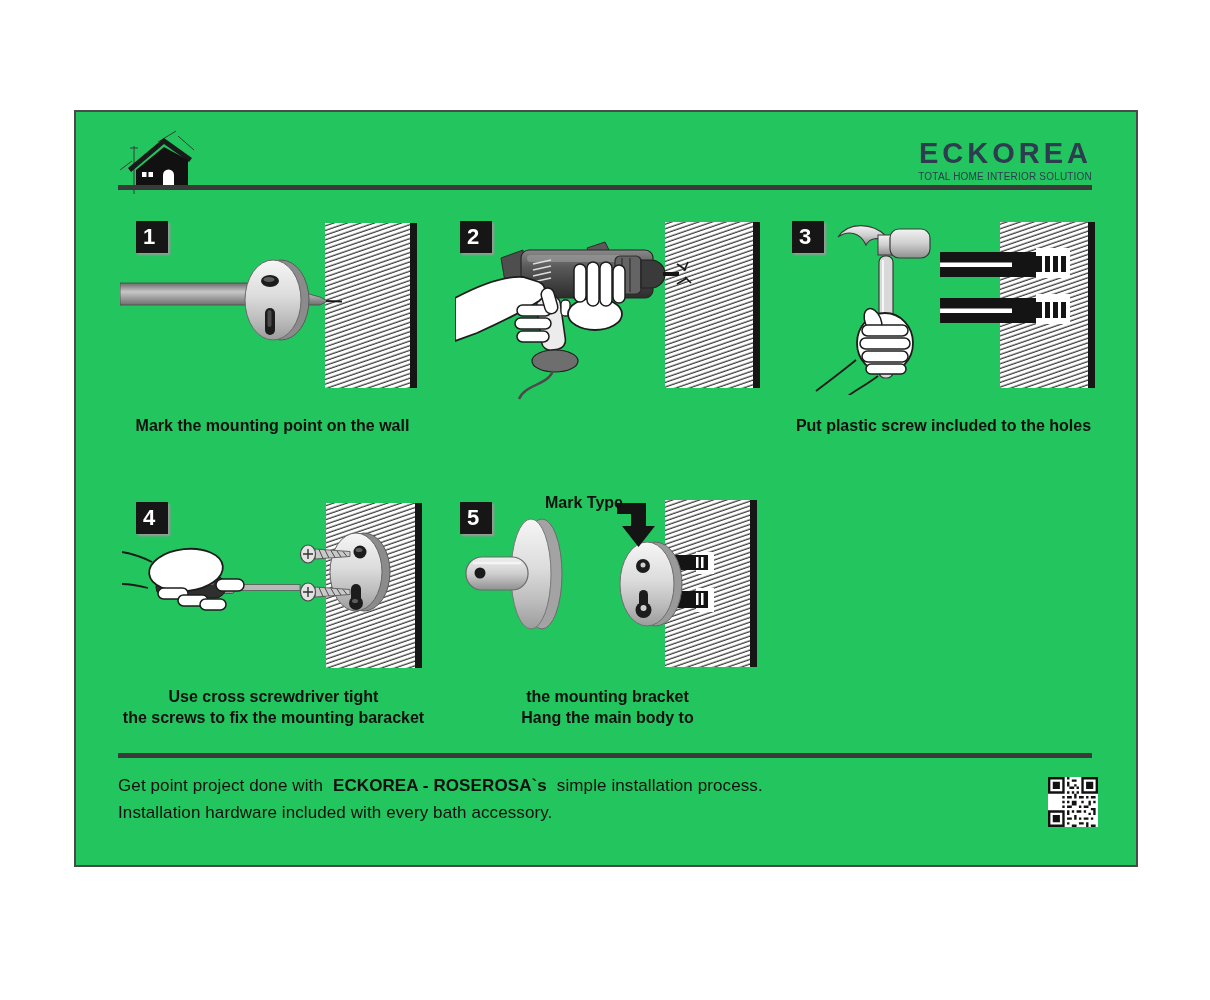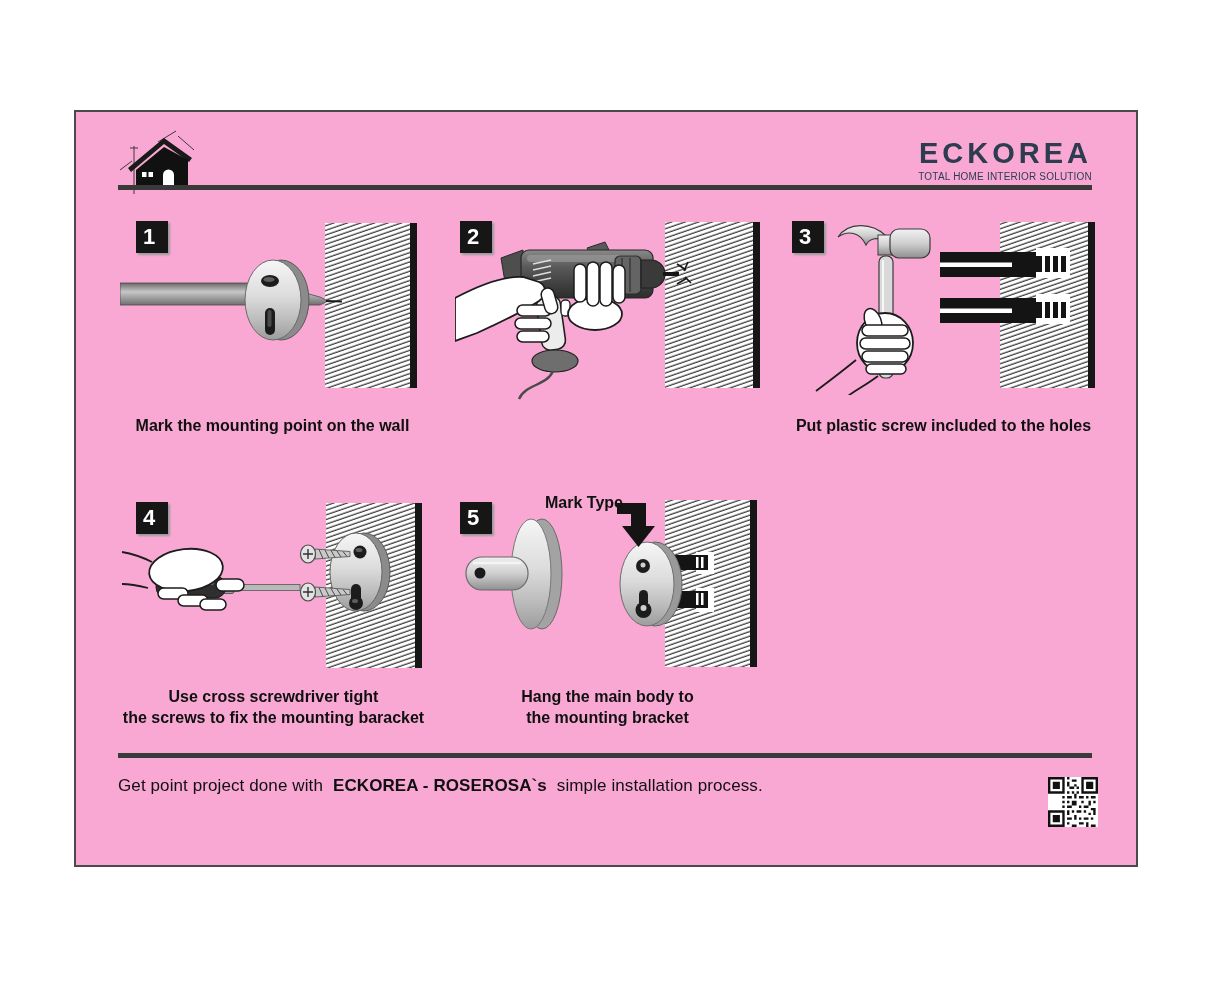--- a/index.html
+++ b/index.html
@@ -1,19 +1,19 @@
 <!DOCTYPE html>
 <html><head>
 <meta charset="utf-8">
 <style>
   html,body{margin:0;padding:0;background:#ffffff;}
   body{width:1210px;height:1000px;position:relative;overflow:hidden;
        font-family:"Liberation Sans","DejaVu Sans",sans-serif;color:#101010;}
   .frame{position:absolute;left:74px;top:110px;width:1060px;height:753px;
-         border:2px solid #4a4a4a;background:#f9a8d4;}
+         border:2px solid #4a4a4a;background:#22c55e;}
   .logo{position:absolute;left:42px;top:18px;width:78px;height:68px;}
   .brand{position:absolute;right:44px;top:26px;text-align:right;}
   .brand-name{font-size:29px;font-weight:700;letter-spacing:4px;color:#2d3c4e;line-height:30px;}
   .brand-tagline{font-size:10px;font-weight:400;letter-spacing:0.2px;color:#2d3c4e;margin-top:3px;}
   .rule{position:absolute;left:42px;width:974px;height:5px;background:#3a3a3a;}
   .rule-top{top:73px;}
   .rule-bottom{top:641px;}
   .step{position:absolute;}
   .s1{left:44px;top:108px;width:305px;height:235px;}
   .s2{left:379px;top:108px;width:307px;height:235px;}
@@ -348,27 +348,28 @@
       </g>
       <g>
         <ellipse cx="92" cy="74" rx="20" ry="55" fill="#a3a3a3" stroke="#6a6a6a" stroke-width="1"></ellipse>
         <ellipse cx="81" cy="74" rx="20" ry="55" fill="url(#s5m)" stroke="#777777" stroke-width="1"></ellipse>
         <rect x="16" y="57" width="62" height="33" rx="16" fill="url(#s5p)" stroke="#6a6a6a" stroke-width="1.2"></rect>
         <line x1="24" y1="63" x2="70" y2="63" stroke="#f8f8f8" stroke-width="2.5" stroke-linecap="round" opacity="0.85"></line>
         <circle cx="30" cy="73" r="5.5" fill="#1a1a1a"></circle>
       </g>
     </svg>
     <div class="caption cap-s5">
+      <div>the mounting bracket</div>
       <div>Hang the main body to</div>
-      <div>the mounting bracket</div>
     </div>
   </div>
 
   <div class="rule rule-bottom"></div>
   <div class="footer-line fl1"><span>Get point project done with</span><b>ECKOREA - ROSEROSA`s</b><span>simple installation process.</span></div>
+  <div class="footer-line fl2">Installation hardware included with every bath accessory.</div>
 
   <svg class="qr" viewBox="0 0 42 42">
     <rect x="0" y="0" width="42" height="42" fill="#ffffff"></rect>
     <path fill="#111111" fill-rule="evenodd" d="
       M0,0h14v14H0z M2,2h10v10H2z M4,4h6v6H4z
       M28,0h14v14H28z M30,2h10v10H30z M32,4h6v6H32z
       M0,28h14v14H0z M2,30h10v10H2z M4,32h6v6H4z
       M16,12h2v2h-2z M20,12h2v2h-2z M24,12h2v2h-2z
       M12,16h2v2h-2z M12,20h2v2h-2z M12,24h2v2h-2z
       M16,0h2v2h-2z M20,2h4v2h-4z M16,4h2v4h-2z M22,6h2v2h-2z M18,8h4v2h-4z M24,8h2v2h-2z

